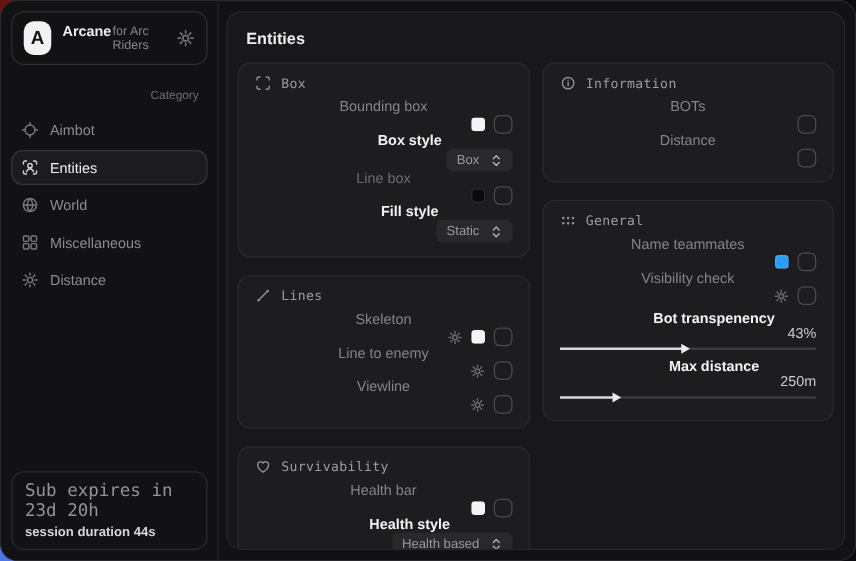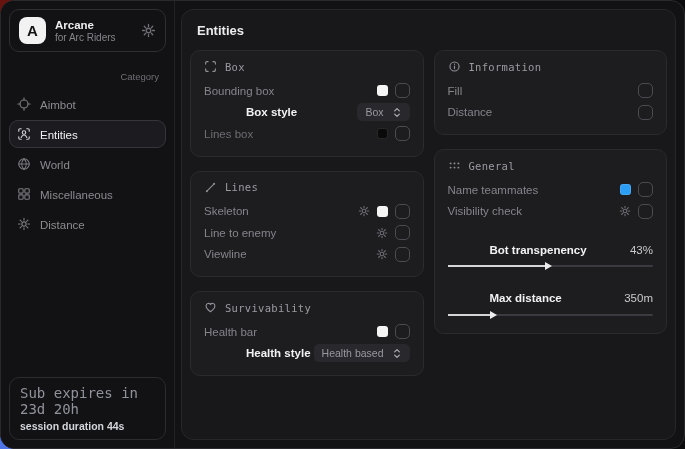--- a/index.html
+++ b/index.html
@@ -7,21 +7,21 @@
   body { font-family:"Liberation Sans", sans-serif; }
   .stage { position:relative; width:685px; height:449px; background:#0b0b0d; overflow:hidden; }
   .bg-red { position:absolute; left:0; top:0; width:24px; height:24px; background:#671411; }
   .bg-blue { position:absolute; left:0; bottom:0; width:13px; height:13px; background:#4d74e8; }
   .window { position:absolute; inset:0; background:#121214; border:1px solid #2a2a2e; border-radius:14px; overflow:hidden; display:flex; }
 
   
   .sidebar { width:174px; flex:none; display:flex; flex-direction:column; background:#121214; border-right:1px solid #222226; }
   .brand { margin:8px; border:1px solid #2e2e33; border-radius:10px; padding:7px 9px; display:flex; align-items:center; gap:9px; }
   .avatar { width:27px; height:27px; border-radius:8px; background:#f2f2f3; color:#141414; font-weight:bold; font-size:15px; display:flex; align-items:center; justify-content:center; }
-  .brand-text { display:flex; flex-direction:column; gap:1px;justify-content:center; }
+  .brand-text { display:flex; flex-direction:row; gap:1px;justify-content:center; }
   .brand-title { font-size:11.5px; font-weight:700; color:#ededf0; }
   .brand-sub { font-size:10px; color:#85858c; }
   .brand-gear { margin-left:auto; color:#6f6f76; display:flex; }
   .category { padding:11px 15px 7px; font-size:9.5px; color:#6e6e75;text-align:right; }
   .nav { display:flex; flex-direction:column; }
   .nav-item { display:flex; align-items:flex-end; gap:9px; margin:1px 8px; padding:6px 7px; border:1px solid transparent; border-radius:9px; font-size:11.5px; color:#8b8b92; cursor:default; }
   .nav-item.active { background:#1c1c20; border-color:#35353b; color:#f1f1f3; }
   .nav-item .nico { display:flex; color:inherit; opacity:.85; }
   .side-spacer { flex:1; }
   .subcard { margin:8px; border:1px solid #2b2b30; border-radius:10px; padding:7px 10px; display:flex; flex-direction:column; gap:3px; }
@@ -30,37 +30,37 @@
 
   
   .main { flex:1; padding:8px 8px 8px 6px; }
   .main-card { height:100%; background:#18181b; border:1px solid #26262b; border-radius:12px; padding:11px 8px; overflow:hidden; }
   .page-title { font-size:13px; font-weight:700; color:#ececef; margin:2px 0 12px 7px; }
   .columns { display:flex; gap:10px; align-items:flex-start; }
   .col { flex:1; display:flex; flex-direction:column; gap:14px; min-width:0; }
   .card { background:#1d1d20; border:1px solid #2a2a2f; border-radius:10px; padding:9px 13px 11px;text-align:center; }
   .card-head { display:flex; align-items:center; gap:8px; margin-bottom:7px; color:#8f8f96; }
   .card-head .htxt { font-family:"DejaVu Sans Mono", monospace; font-size:10.5px; color:#9b9ba2; letter-spacing:.3px; }
-  .row { display:flex; align-items:center; min-height:21.5px; }
+  .row { display:flex; align-items:center; min-height:21.5px;flex-direction:column; }
   .rlabel { font-size:11.5px; color:#84848b; }
   .rlabel.dim2 { color:#6c6c72; }
   .rlabel.bright { color:#f2f2f4; font-weight:700;padding-left:42px; }
   .controls { margin-left:auto; display:flex; align-items:center; gap:7px; }
   .swatch { width:11px; height:11px; border-radius:3px; border:1px solid rgba(255,255,255,.12); }
   .checkbox { width:15px; height:15px; border:1.5px solid #4b4b51; border-radius:5px; background:transparent; }
   .rgear { color:#6c6c73; display:flex; }
   .dropdown { display:flex; align-items:center; gap:8px; background:#28282d; border-radius:5px; padding:3px 8px; cursor:default; }
   .dd-label { font-size:10.5px; color:#98989f; }
   .dd-icon { color:#b3b3b9; display:flex; }
   .rvalue { font-size:11.5px; color:#c9c9ce; }
   .slider { position:relative; height:9px; margin:1px 0 3px; }
   .slider .track { position:absolute; left:0; right:0; top:3.5px; height:2px; background:#3a3a40; border-radius:2px; }
   .slider .fill { position:absolute; left:0; top:3.5px; height:2px; background:#d6d6da; }
   .slider .thumb { position:absolute; right:-6px; top:-3px; width:0; height:0; border-left:7px solid #ececef; border-top:4px solid transparent; border-bottom:4px solid transparent; }
-  .gap-top { margin-top:17px;gap:28px; }
+  .gap-top { margin-top:5px; }
   svg { display:block; }
 </style>
 </head>
 <body>
 
 <div class="stage">
   <div class="bg-red"></div>
   <div class="bg-blue"></div>
 
   <div class="window">
@@ -172,24 +172,37 @@
                     <span class="dd-label">Box</span>
                     <span class="dd-icon">
                       <svg width="10" height="11" viewBox="0 0 12 14" fill="none" stroke="currentColor" stroke-width="1.4" stroke-linecap="round" stroke-linejoin="round">
                           <path d="M3 5l3-3 3 3M3 9l3 3 3-3"></path>
                         </svg>
                     </span>
                   </span>
                 </span>
               </div>
               <div class="row">
-                <span class="rlabel dim2">Lines box</span>
+                <span class="rlabel dim2">Line box</span>
                 <span class="controls">
                   <span class="swatch" style="background: rgb(10, 10, 10);"></span>
                   <span class="checkbox"></span>
+                </span>
+              </div>
+              <div class="row">
+                <span class="rlabel bright">Fill style</span>
+                <span class="controls">
+                  <span class="dropdown">
+                    <span class="dd-label">Static</span>
+                    <span class="dd-icon">
+                      <svg width="10" height="11" viewBox="0 0 12 14" fill="none" stroke="currentColor" stroke-width="1.4" stroke-linecap="round" stroke-linejoin="round">
+                          <path d="M3 5l3-3 3 3M3 9l3 3 3-3"></path>
+                        </svg>
+                    </span>
+                  </span>
                 </span>
               </div>
             </div>
 
             <div class="card">
               <div class="card-head">
                 <span>
                   <svg width="13" height="13" viewBox="0 0 16 16" fill="none" stroke="currentColor" stroke-width="1.4" stroke-linecap="round">
                     <path d="M3.5 12.5l9-9"></path>
                       <circle cx="3.5" cy="12.5" r="1.2" fill="currentColor" stroke="none"></circle>
@@ -275,21 +288,21 @@
               <div class="card-head">
                 <span>
                   <svg width="13" height="13" viewBox="0 0 16 16" fill="none" stroke="currentColor" stroke-width="1.4" stroke-linecap="round">
                     <circle cx="8" cy="8" r="5.6"></circle>
                       <path d="M8 7.4v3.2M8 5.1v.2"></path>
                   </svg>
                 </span>
                 <span class="htxt">Information</span>
               </div>
               <div class="row">
-                <span class="rlabel">Fill</span>
+                <span class="rlabel">BOTs</span>
                 <span class="controls">
                   <span class="checkbox"></span>
                 </span>
               </div>
               <div class="row">
                 <span class="rlabel">Distance</span>
                 <span class="controls">
                   <span class="checkbox"></span>
                 </span>
               </div>
@@ -338,21 +351,21 @@
               <div class="slider">
                 <span class="track"></span>
                 <span class="fill" style="width: 48%;">
                   <span class="thumb"></span>
                 </span>
               </div>
 
               <div class="row gap-top">
                 <span class="rlabel bright">Max distance</span>
                 <span class="controls">
-                  <span class="rvalue">350m</span>
+                  <span class="rvalue">250m</span>
                 </span>
               </div>
               <div class="slider">
                 <span class="track"></span>
                 <span class="fill" style="width: 21%;">
                   <span class="thumb"></span>
                 </span>
               </div>
             </div>
 

